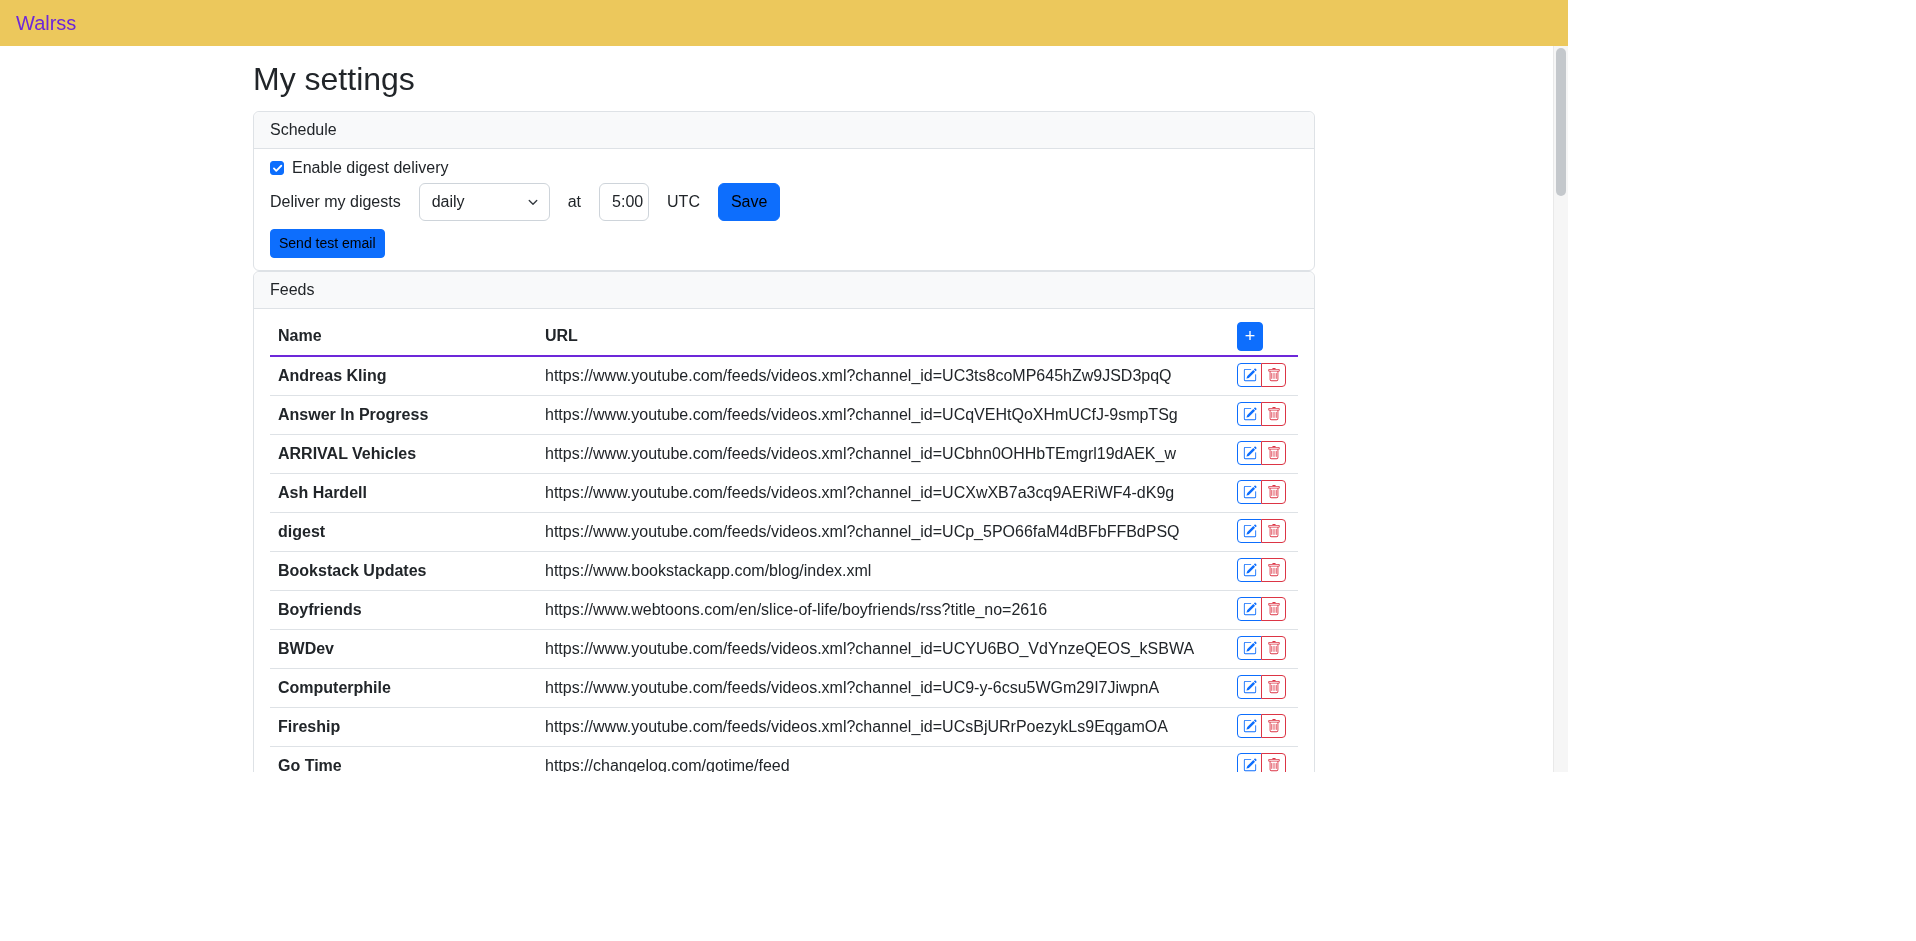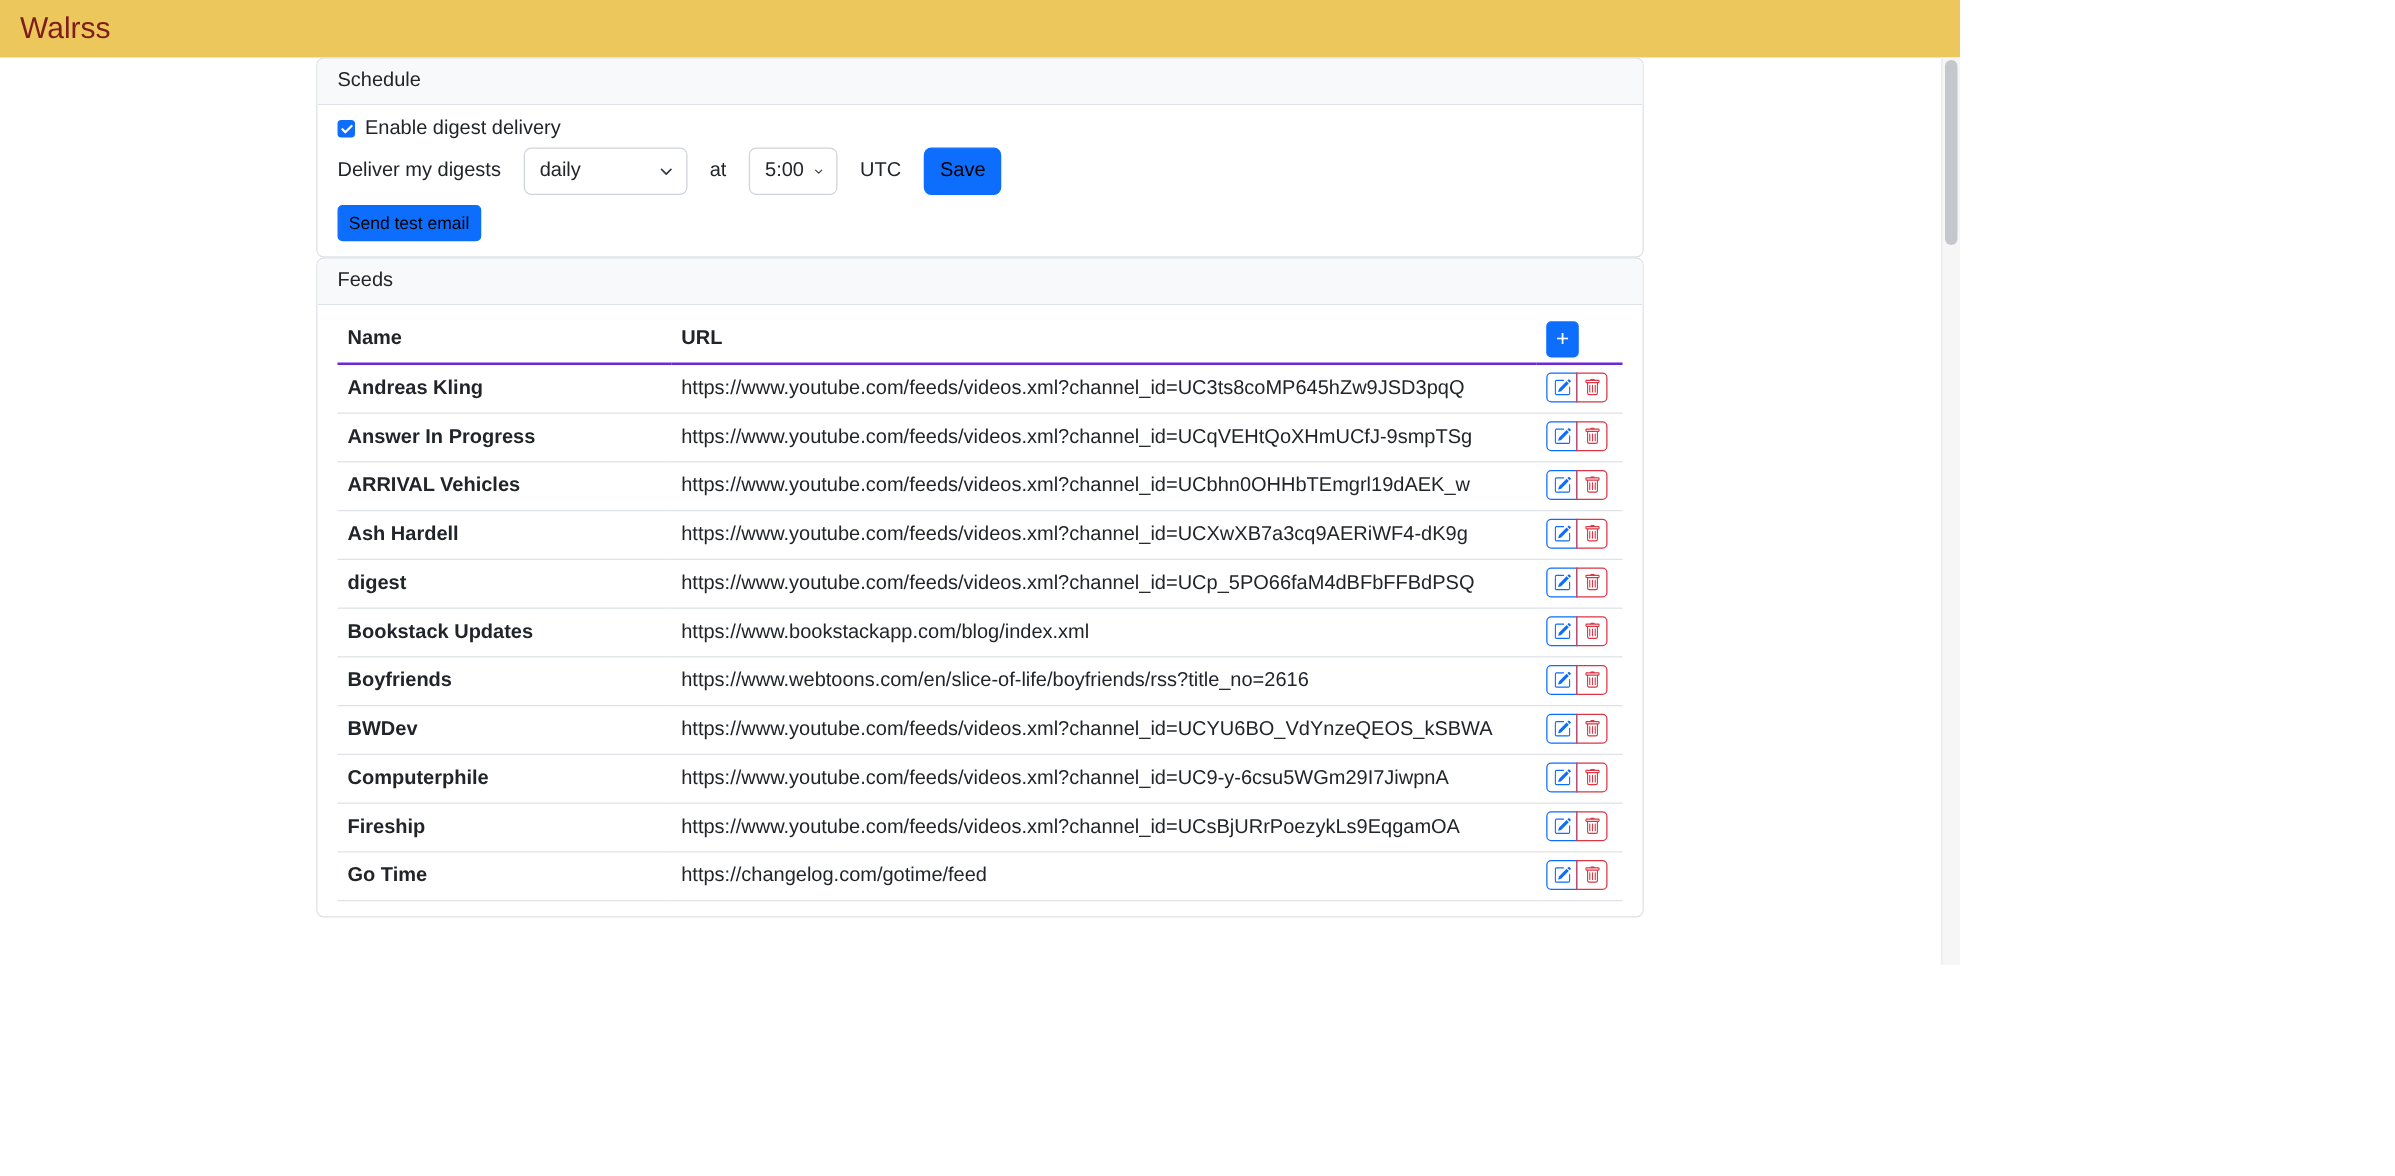--- a/index.html
+++ b/index.html
@@ -18,21 +18,21 @@
     background: #fff;
   }
   
   .navbar {
     height: 46px;
     background: var(--navbar, #ecc85c);
     display: flex;
     align-items: center;
     padding: 0 16px;
   }
-  .brand { font-size: 24px; color: #7f1d1d; text-decoration: none; cursor: pointer; }
+  .brand { font-size: 20px; color: #6d28d9; text-decoration: none; cursor: pointer; }
 
   
   .scrollbar {
     position: absolute;
     top: 46px; right: 0; bottom: 0;
     width: 15px;
     background: #f6f6f6;
     border-left: 1px solid #e9e9e9;
   }
   .scrollbar-thumb {
@@ -86,21 +86,21 @@
     display: inline-flex; align-items: center; justify-content: space-between;
     border: 1px solid #ced4da;
     border-radius: 6px;
     height: 38px;
     padding: 0 10px 0 12px;
     background: #fff;
     cursor: pointer;
     gap: 8px;
   }
   .select.freq { width: 131px; gap: 25px; }
-  .select.time { width: 71px; }
+  .select.time { width: 50px; }
   .btn {
     display: inline-flex; align-items: center; justify-content: center;
     border: 1px solid var(--accent, #0d6efd);
     background: var(--accent, #0d6efd);
     color: #000000;
     border-radius: 6px;
     font-size: 16px;
     padding: 6px 12px;
     line-height: 24px;
     cursor: pointer;
@@ -165,20 +165,21 @@
 </head>
 <body>
 
 <div class="viewport">
 
   <nav class="navbar">
     <a class="brand">Walrss</a>
   </nav>
 
   <div class="main">
+    <h1 class="page-title">My settings</h1>
 
     <section class="card">
       <div class="card-header">Schedule</div>
       <div class="card-body">
         <div class="form-check">
           <span class="checkbox">
             <svg class="icon-svg" width="11" height="11" viewBox="0 0 16 16">
                 <path d="M13.5 4 6.2 11.3 2.8 7.9" fill="none" stroke="#fff" stroke-width="2.6" stroke-linecap="round" stroke-linejoin="round"></path>
               </svg>
           </span>

